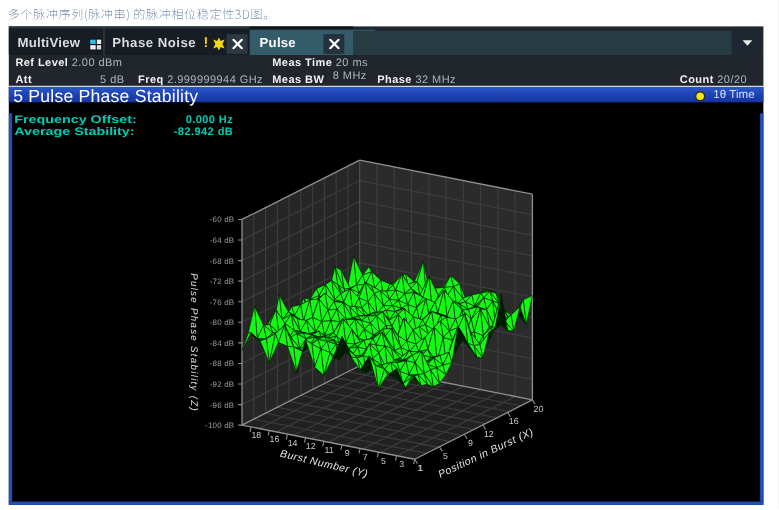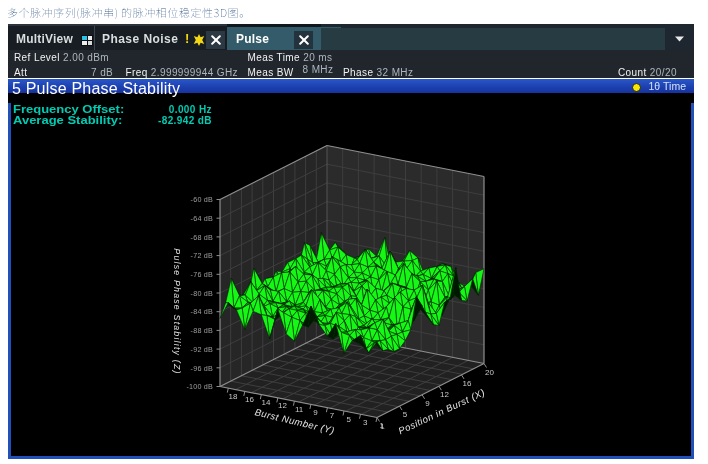--- a/index.html
+++ b/index.html
@@ -1,20 +1,20 @@
 <!DOCTYPE html>
 <html><head><meta charset="utf-8"><style>
 html,body{margin:0;padding:0;width:708px;height:464px;background:#fff;
 font-family:"Liberation Sans",sans-serif;-webkit-font-smoothing:antialiased;overflow:hidden}
 #panel{position:absolute;left:8px;top:24px;width:686px;height:434px}
 #tabs{position:absolute;left:0;top:0;width:686px;height:26px;background:#1e2630}
 .tab{position:absolute}
 .tabtxt{color:#d9dde0;font-size:12px;font-weight:bold;letter-spacing:0.2px}
 #hdr{position:absolute;left:0;top:26px;width:686px;height:28px;background:#20262c;color:#aeb6bd;font-size:10px;letter-spacing:0.4px}
-#hdr b{color:#f2f2f2;font-weight:normal}
+#hdr b{color:#f2f2f2;font-weight:bold}
 #hdr span{position:absolute;white-space:pre}
 #win{position:absolute;left:0;top:55px;width:686px;height:380px;background:#000}
 #tbar{position:absolute;left:0;top:0;width:686px;height:14px;background:linear-gradient(180deg,#2a57c8 0%,#1d41b0 55%,#16339f 100%)}
 #tbar .t1{position:absolute;left:4px;top:0.5px;color:#fff;font-size:16px;letter-spacing:0.2px}
 #cbar{position:absolute;left:0;top:14px;width:686px;height:9.5px;background:linear-gradient(90deg,
  #0014c8 0%,#003cf0 10%,#0070e8 19%,#00a8e0 27%,#00c8b4 36%,#00d464 45%,#00e000 52%,#20e800 58%,
  #8ce000 66%,#ecd800 75%,#ff9c00 84%,#ff5000 92%,#f02000 97%,#c81414 100%)}
 #cbar span{position:absolute;top:-0.5px;font-size:9px;font-weight:bold;color:#17285e;letter-spacing:0.3px}
 #cbar i{position:absolute;top:0;width:1px;height:9.5px;background:rgba(10,25,90,0.35)}
 .fro{position:absolute;color:#00ccb4;font-size:10px;font-weight:bold;white-space:pre;transform:scaleX(1.3);transform-origin:0 0}
@@ -86,21 +86,21 @@
   </div>
   <div class="tab" style="left:313px;top:3.5px;width:344px;height:22.5px;background:#273b43"></div>
   <svg style="position:absolute;left:667px;top:12px" width="9" height="6" viewBox="0 0 9 6">
     <polygon points="0,0.5 9,0.5 4.5,5.5" fill="#e8e8e8"></polygon>
   </svg>
  </div>
  <div id="hdr">
   <span style="left:6px;top:2px"><b>Ref Level</b> 2.00 dBm</span>
   <span style="left:239.5px;top:2px"><b>Meas Time</b> 20 ms</span>
   <span style="left:6px;top:17px"><b>Att</b></span>
-  <span style="left:83px;top:17px">7 dB</span>
+  <span style="left:83px;top:17px">5 dB</span>
   <span style="left:117.5px;top:17px"><b>Freq</b> 2.999999944 GHz</span>
   <span style="left:239.5px;top:17px"><b>Meas BW</b></span>
   <span style="left:294.5px;top:14px">8 MHz</span>
   <span style="left:335px;top:17px"><b>Phase</b> 32 MHz</span>
   <span style="left:610px;top:17px"><b>Count</b> 20/20</span>
  </div>
  <div id="win">
   <div id="tbar">
     <span class="t1">5 Pulse Phase Stability</span>
     <span style="position:absolute;right:8px;top:1px;color:#d4e2fc;font-size:10.5px">1θ Time</span>

